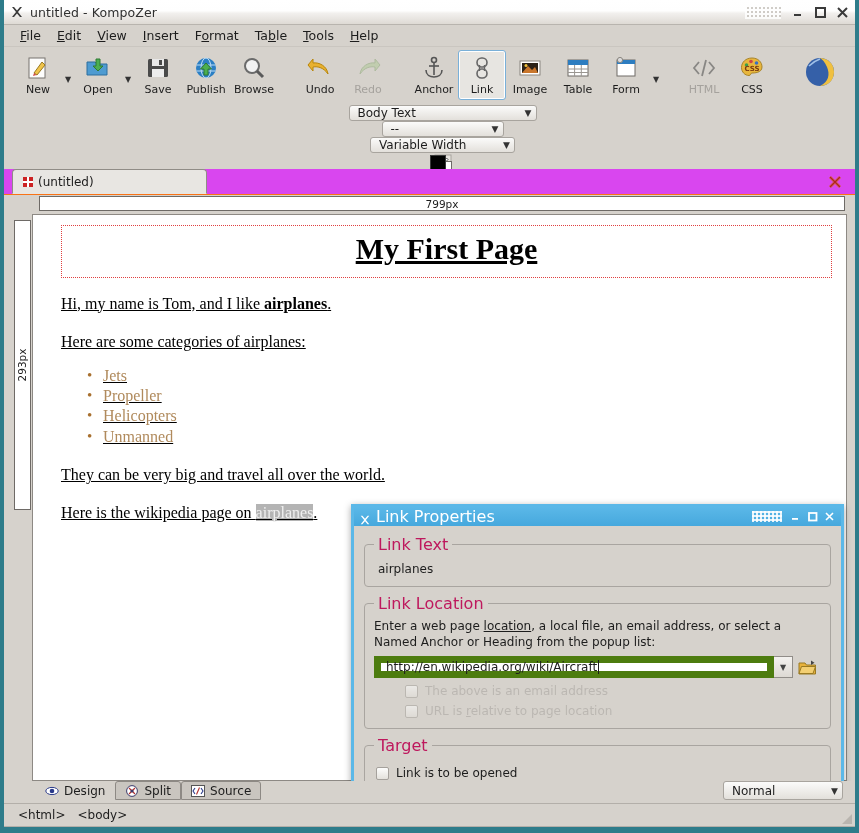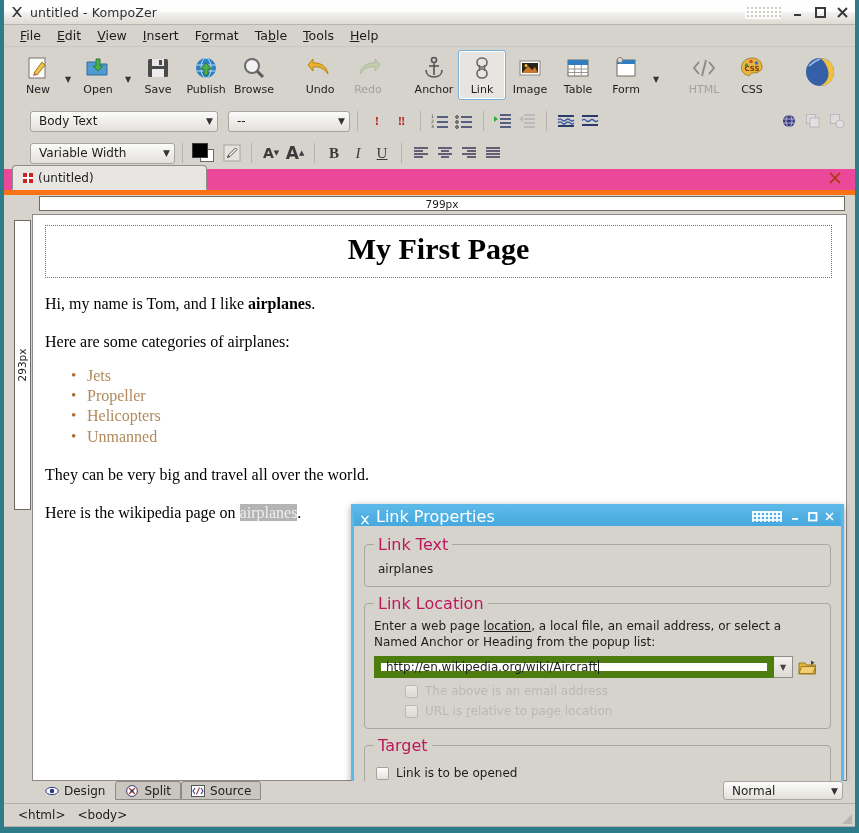--- a/index.html
+++ b/index.html
@@ -105,20 +105,21 @@
   }
   .tb-gap { width: 18px; }
   #globe-right { position: absolute; right: 14px; top: 6px; }
 
   
   #toolbar-fmt1, #toolbar-fmt2 {
     height: 32px; min-height: 32px;
     background: #d6d2cc;
     display: flex; align-items: center;
     padding-left: 26px;
+    flex-direction: column;
   }
   #toolbar-fmt2 { padding-left: 26px; }
   .combo {
     height: 21px;
     background: linear-gradient(to bottom,#fbfbfa,#e3e0db);
     border: 1px solid #a8a49e; border-radius: 3px;
     display: flex; align-items: center;
     padding: 0 4px 0 8px;
     font-size: 12px; color: #1d1d1d;
     cursor: default;
@@ -134,22 +135,22 @@
   .ibtn.dis { opacity: .45; }
   .swatch-wrap { width: 30px; height: 24px; position: relative; cursor: default; }
   .sw-back { position: absolute; left: 10px; top: 8px; width: 14px; height: 13px;
              background: #ffffff; border: 1px solid #6d6a66; }
   .sw-front { position: absolute; left: 2px; top: 2px; width: 16px; height: 15px;
               background: #000000; border: 1px solid #3a3a3a; }
 
   
   #tabstrip {
     height: 26px; min-height: 26px;
-    background: #ec4899;
-    border-bottom: 5px solid #f97316;
+    background: #d946ef;
+    border-bottom: 1px solid #f97316;
     display: flex; align-items: flex-end;
     padding-left: 8px; position: relative; text-align: center;
   }
   #doc-tab {
     height: 25px;
     background: #e8e6e2;
     border: 1px solid #908c86; border-bottom-color: #e8e6e2;
     border-radius: 4px 4px 0 0;
     display: flex; align-items: center;
     padding: 0 16px 0 10px;
@@ -215,23 +216,23 @@
   }
   #canvas {
     flex: 1 1 auto;
     background: #ffffff;
     border: 1px solid #8d8984;
     margin: 2px 0 0 0;
     position: relative;
     overflow: hidden;
   }
   #doc-body {
-    padding: 10px 14px 0 12px;
+    padding: 10px 14px 0 28px;
     font-family: "Liberation Serif", "DejaVu Serif", serif;
-    font-size: 16px; color: #000000;
+    font-size: 16px; color: #000000; text-decoration: underline;
   }
   #page-heading-box {
     border: 1px dotted #e04040;
     padding: 6px 4px 10px 4px;
     margin: 0 0 16px 0;
   }
   #page-heading {
     text-align: center;
     font-size: 30px; font-weight: bold;
     font-family: "Liberation Serif","DejaVu Serif", serif;

